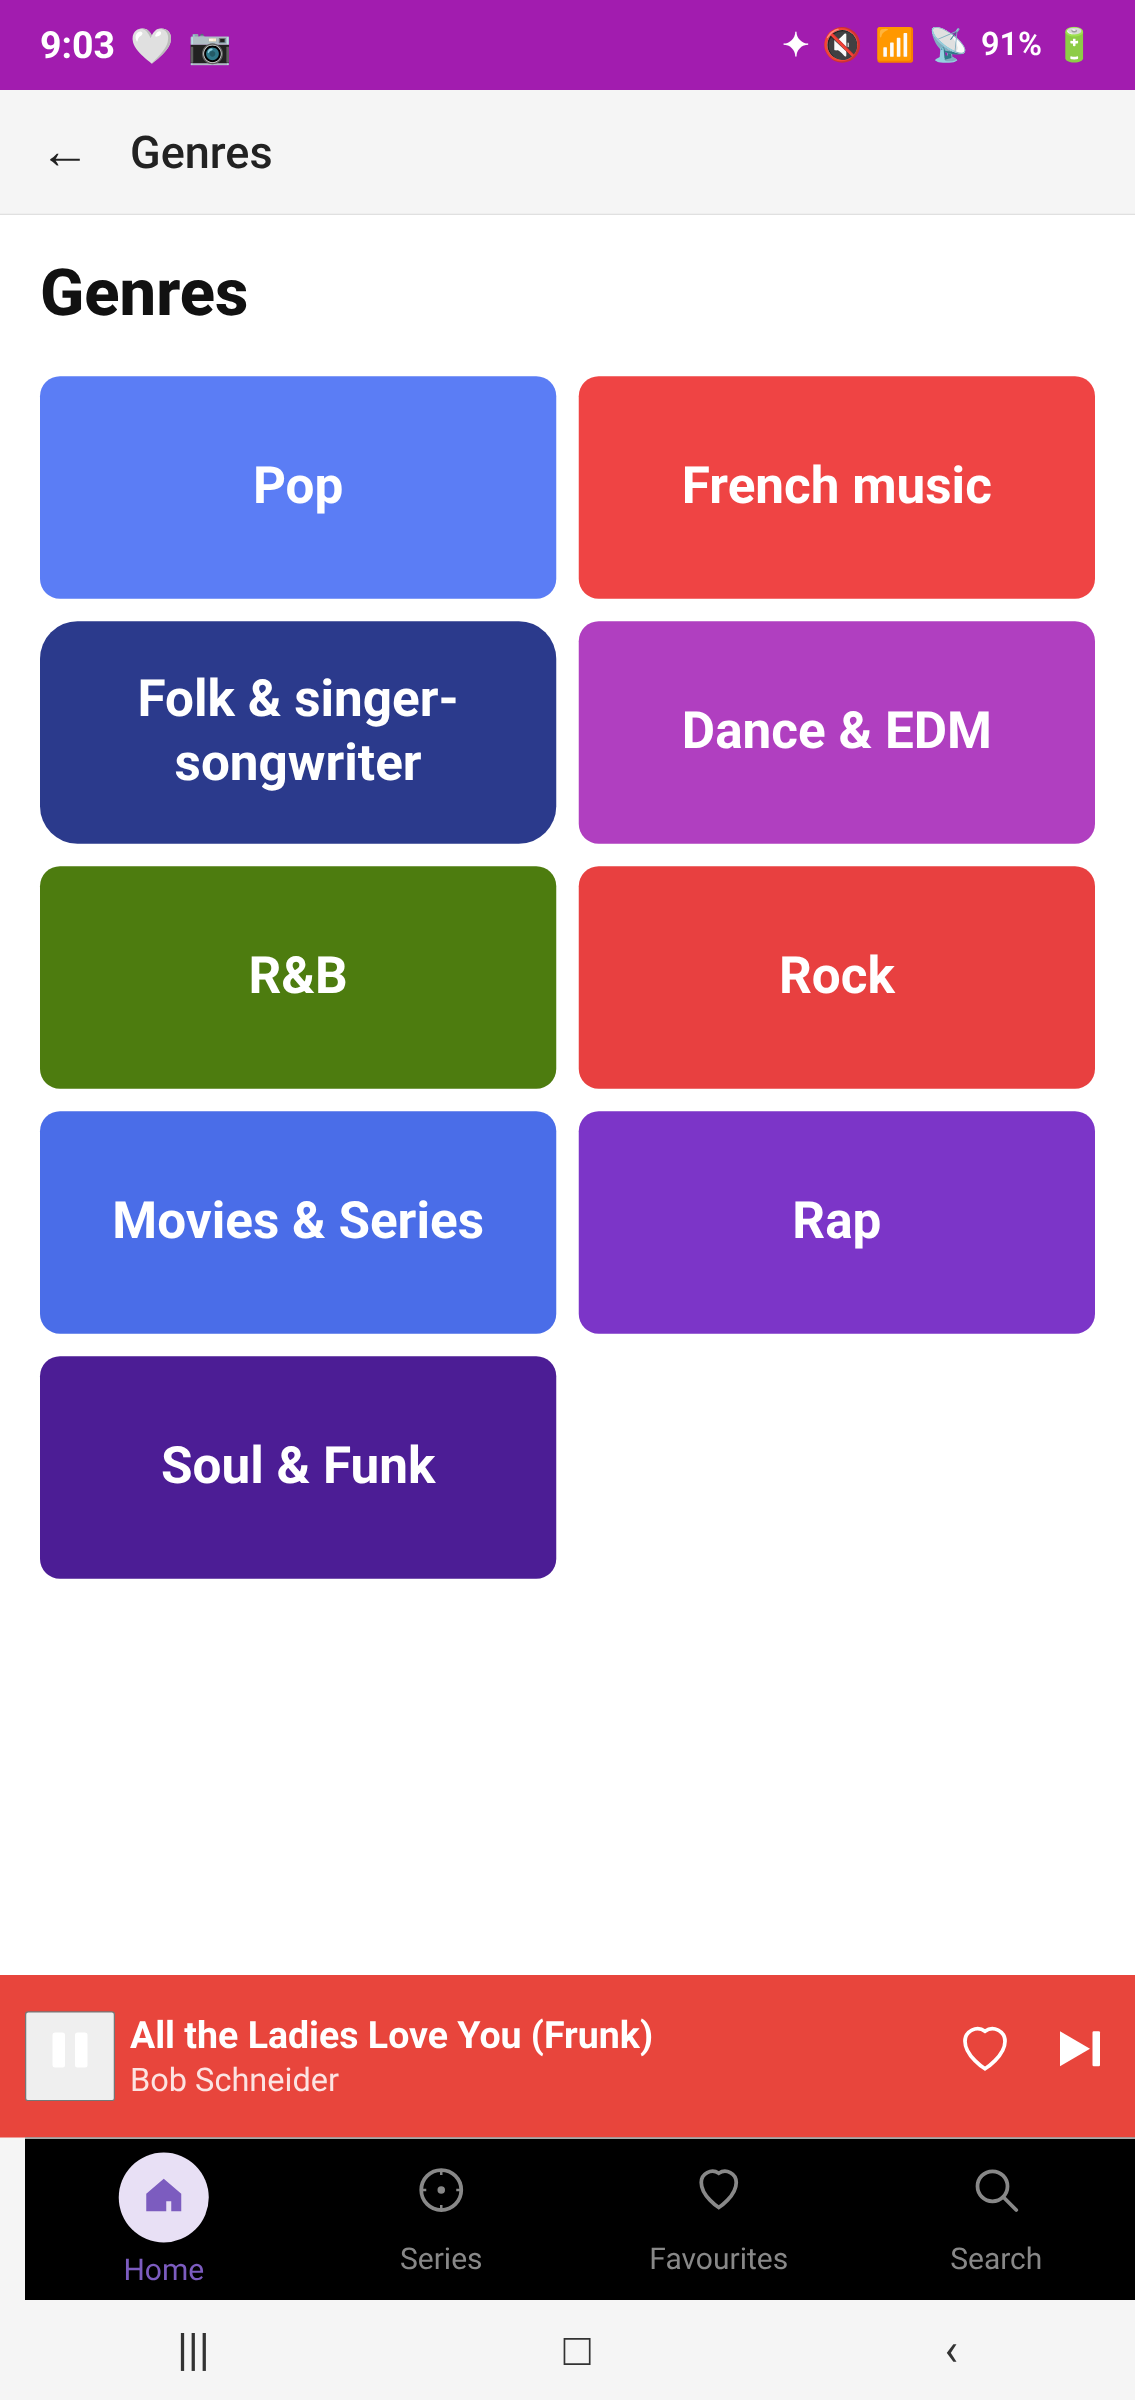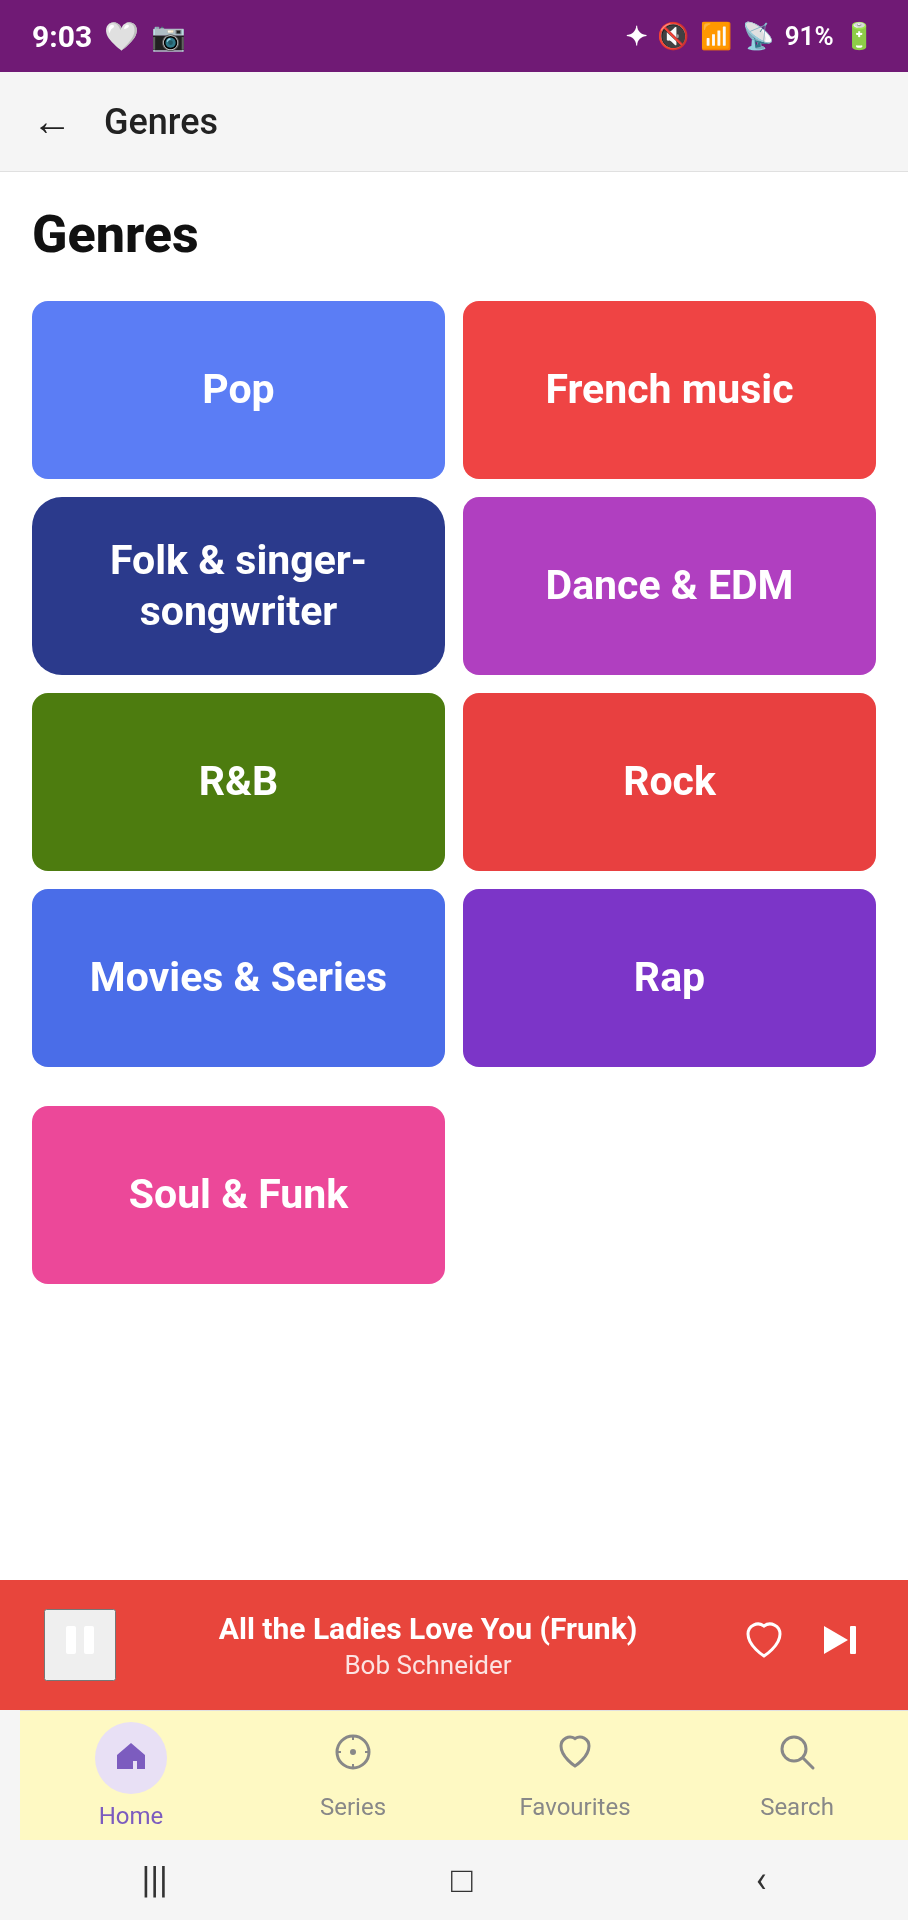--- a/index.html
+++ b/index.html
@@ -8,21 +8,21 @@
       width: 908px;
       min-height: 1920px;
       background: #f5f5f5;
       font-family: -apple-system, BlinkMacSystemFont, 'Segoe UI', Roboto, sans-serif;
       display: flex;
       flex-direction: column;
     }
 
     
     .status-bar {
-      background: #701a75;
+      background: #a21caf;
       color: #fff;
       height: 72px;
       display: flex;
       align-items: center;
       justify-content: space-between;
       padding: 0 32px;
       font-size: 28px;
       font-weight: 600;
       flex-shrink: 0;
     }
@@ -94,24 +94,23 @@
       line-height: 1.25;
       text-align: center;
     }
 
     
     .now-playing {
       background: #e8453c;
       height: 130px;
       display: flex;
       align-items: center;
-      padding: 0 44px;
+      padding: 0 20px;
       gap: 12px;
       flex-shrink: 0;
-      text-align: center;
     }
     .pause-btn {
       width: 72px;
       height: 72px;
       display: flex;
       align-items: center;
       justify-content: center;
       cursor: pointer;
       flex-shrink: 0;
     }
@@ -140,21 +139,21 @@
     .action-btn {
       color: #fff;
       font-size: 48px;
       cursor: pointer;
       background: none;
       border: none;
     }
 
     
     .bottom-nav {
-      background: #fef9c3;
+      background: #000000;
       height: 130px;
       display: flex;
       align-items: center;
       border-top: 1px solid #e0e0e0;
       flex-shrink: 0;
       margin-left: 20px;
     }
     .nav-item {
       flex: 1;
       display: flex;
@@ -244,21 +243,21 @@
       </div>
       <div class="genre-card" style="background-color: rgb(232, 64, 64);">
         <span class="genre-card-label">Rock</span>
       </div>
       <div class="genre-card" style="background-color: rgb(74, 109, 232);">
         <span class="genre-card-label">Movies &amp; Series</span>
       </div>
       <div class="genre-card" style="background-color: rgb(124, 53, 200);">
         <span class="genre-card-label">Rap</span>
       </div>
-      <div class="genre-card" style="background-color: #ec4899; margin-top: 21px;">
+      <div class="genre-card" style="background-color: #4c1d95;">
         <span class="genre-card-label">Soul &amp; Funk</span>
       </div>
     </div>
 </div>
 
 <div class="now-playing">
   <button class="pause-btn">
     <span class="pause-icon">
       <svg width="44" height="44" viewBox="0 0 44 44" fill="none">
         <rect x="8" y="8" width="10" height="28" rx="2" fill="white"></rect>

